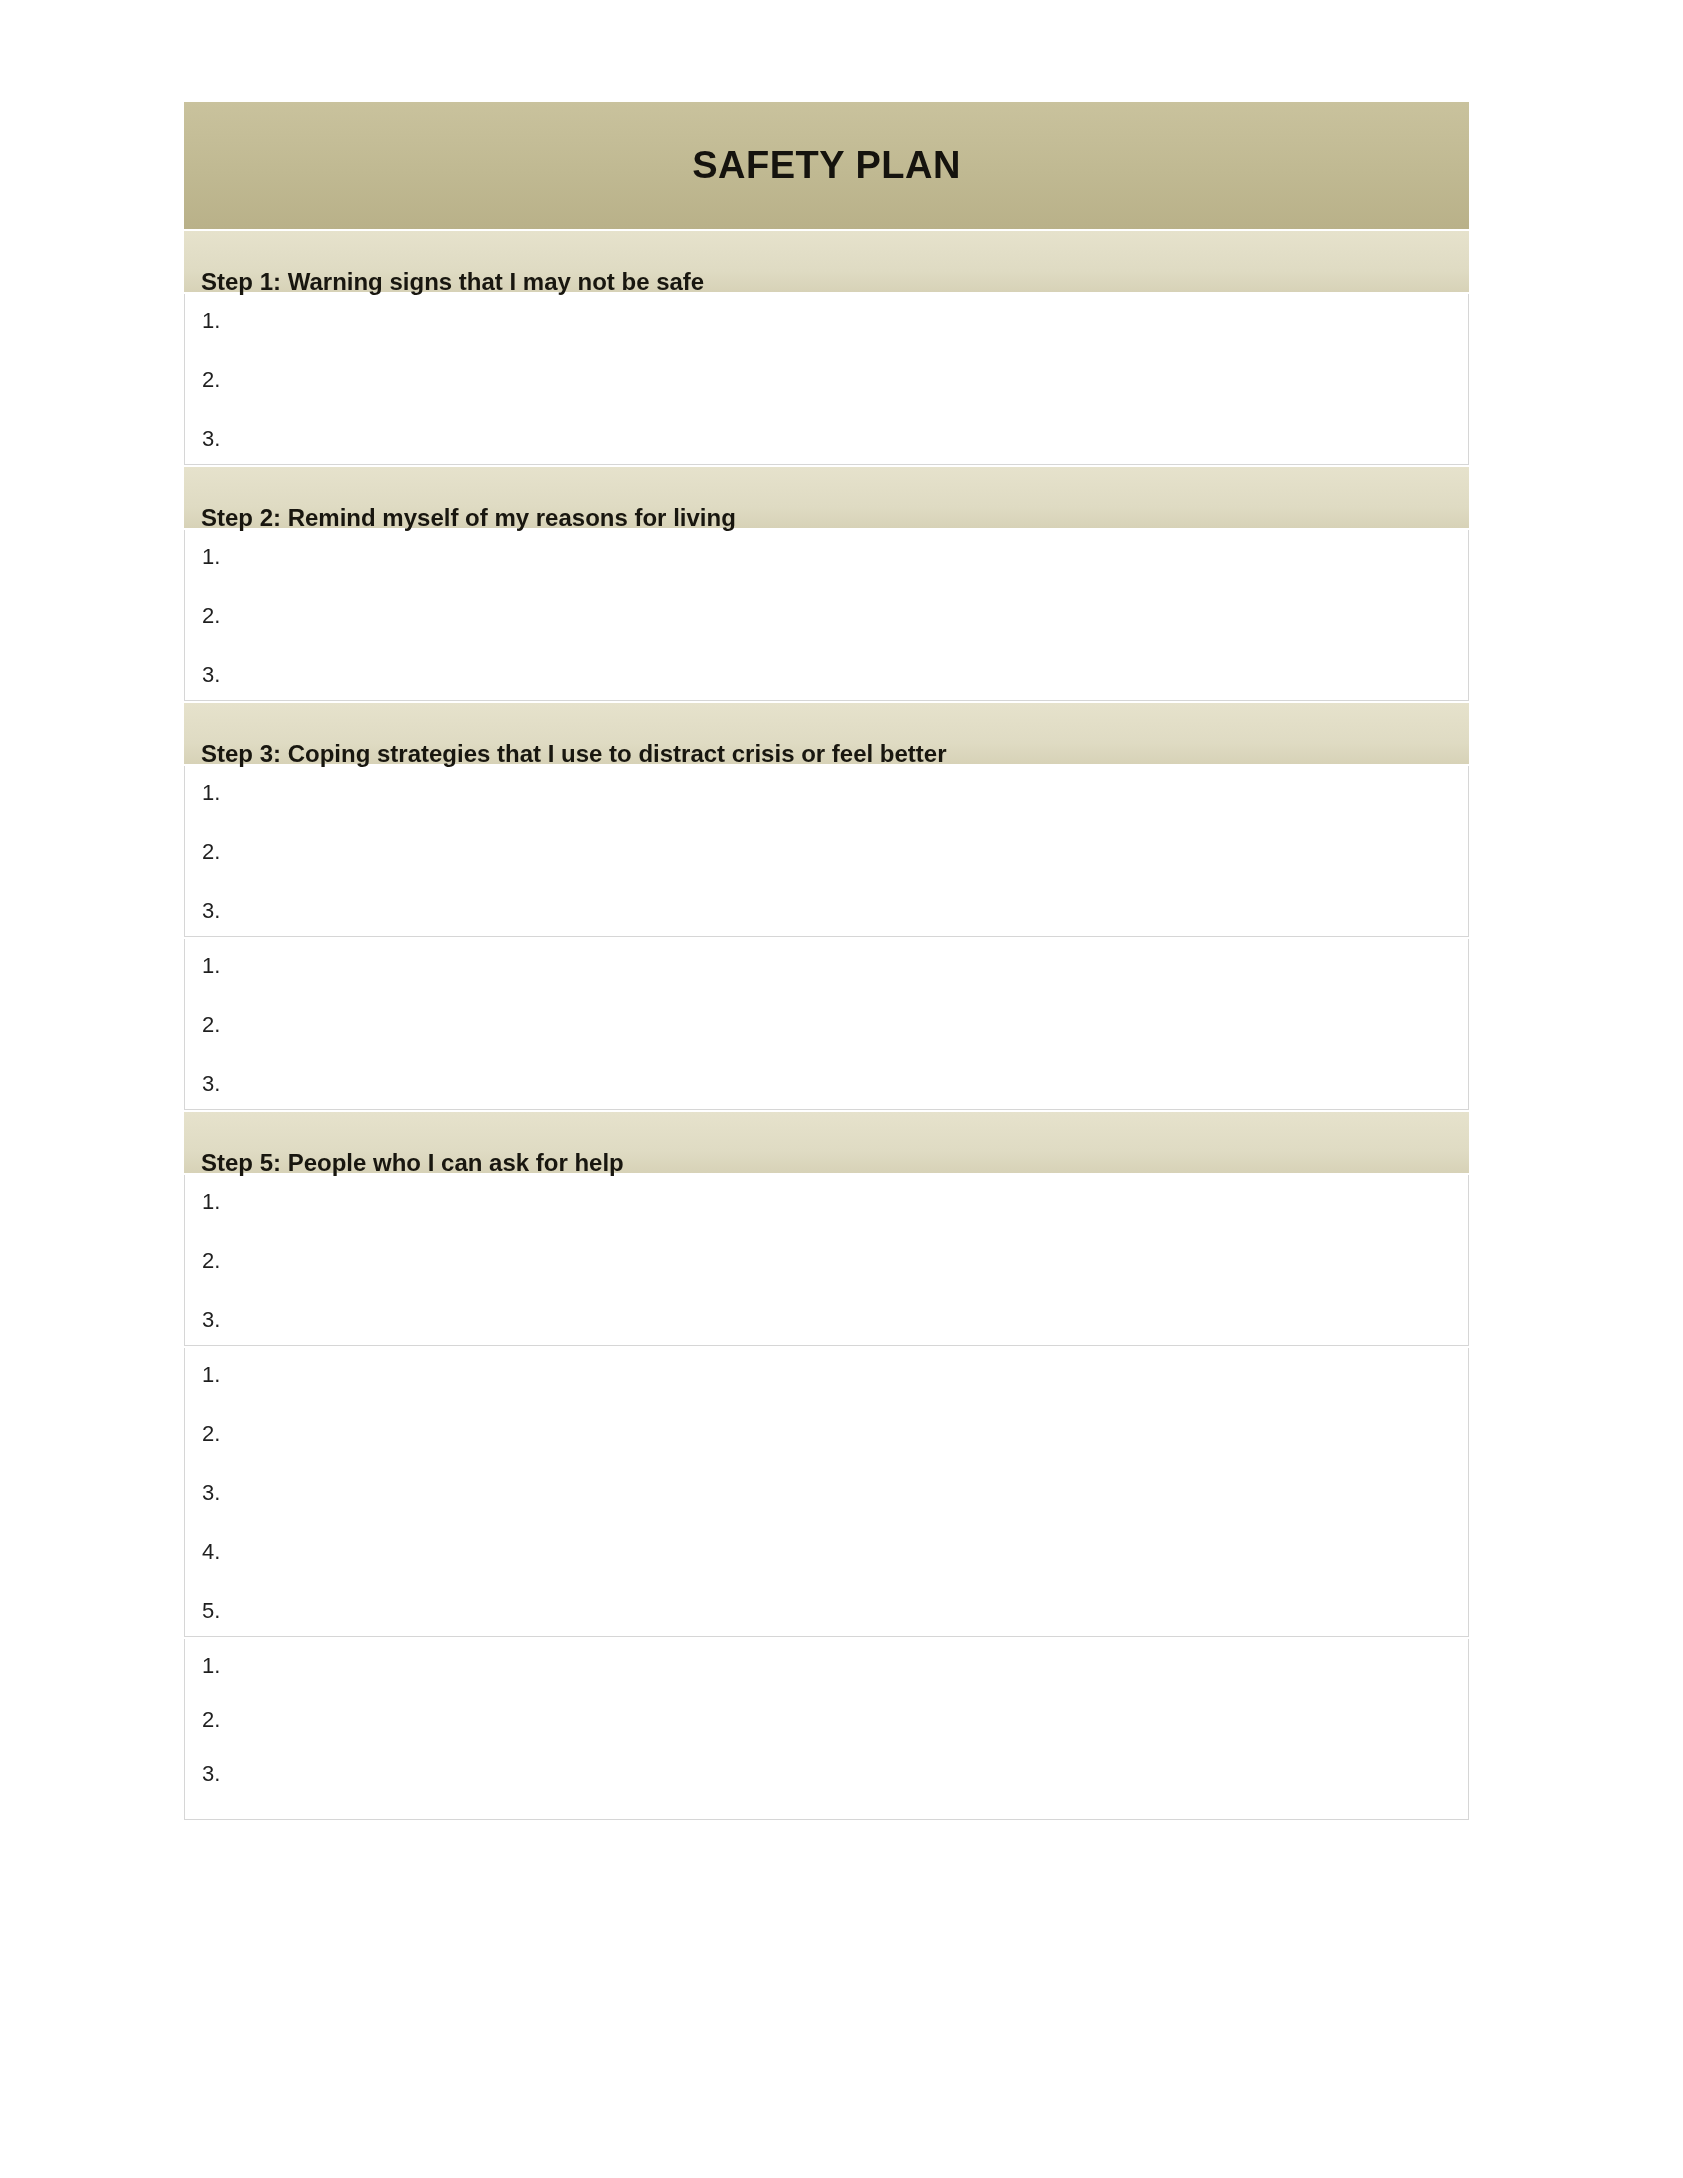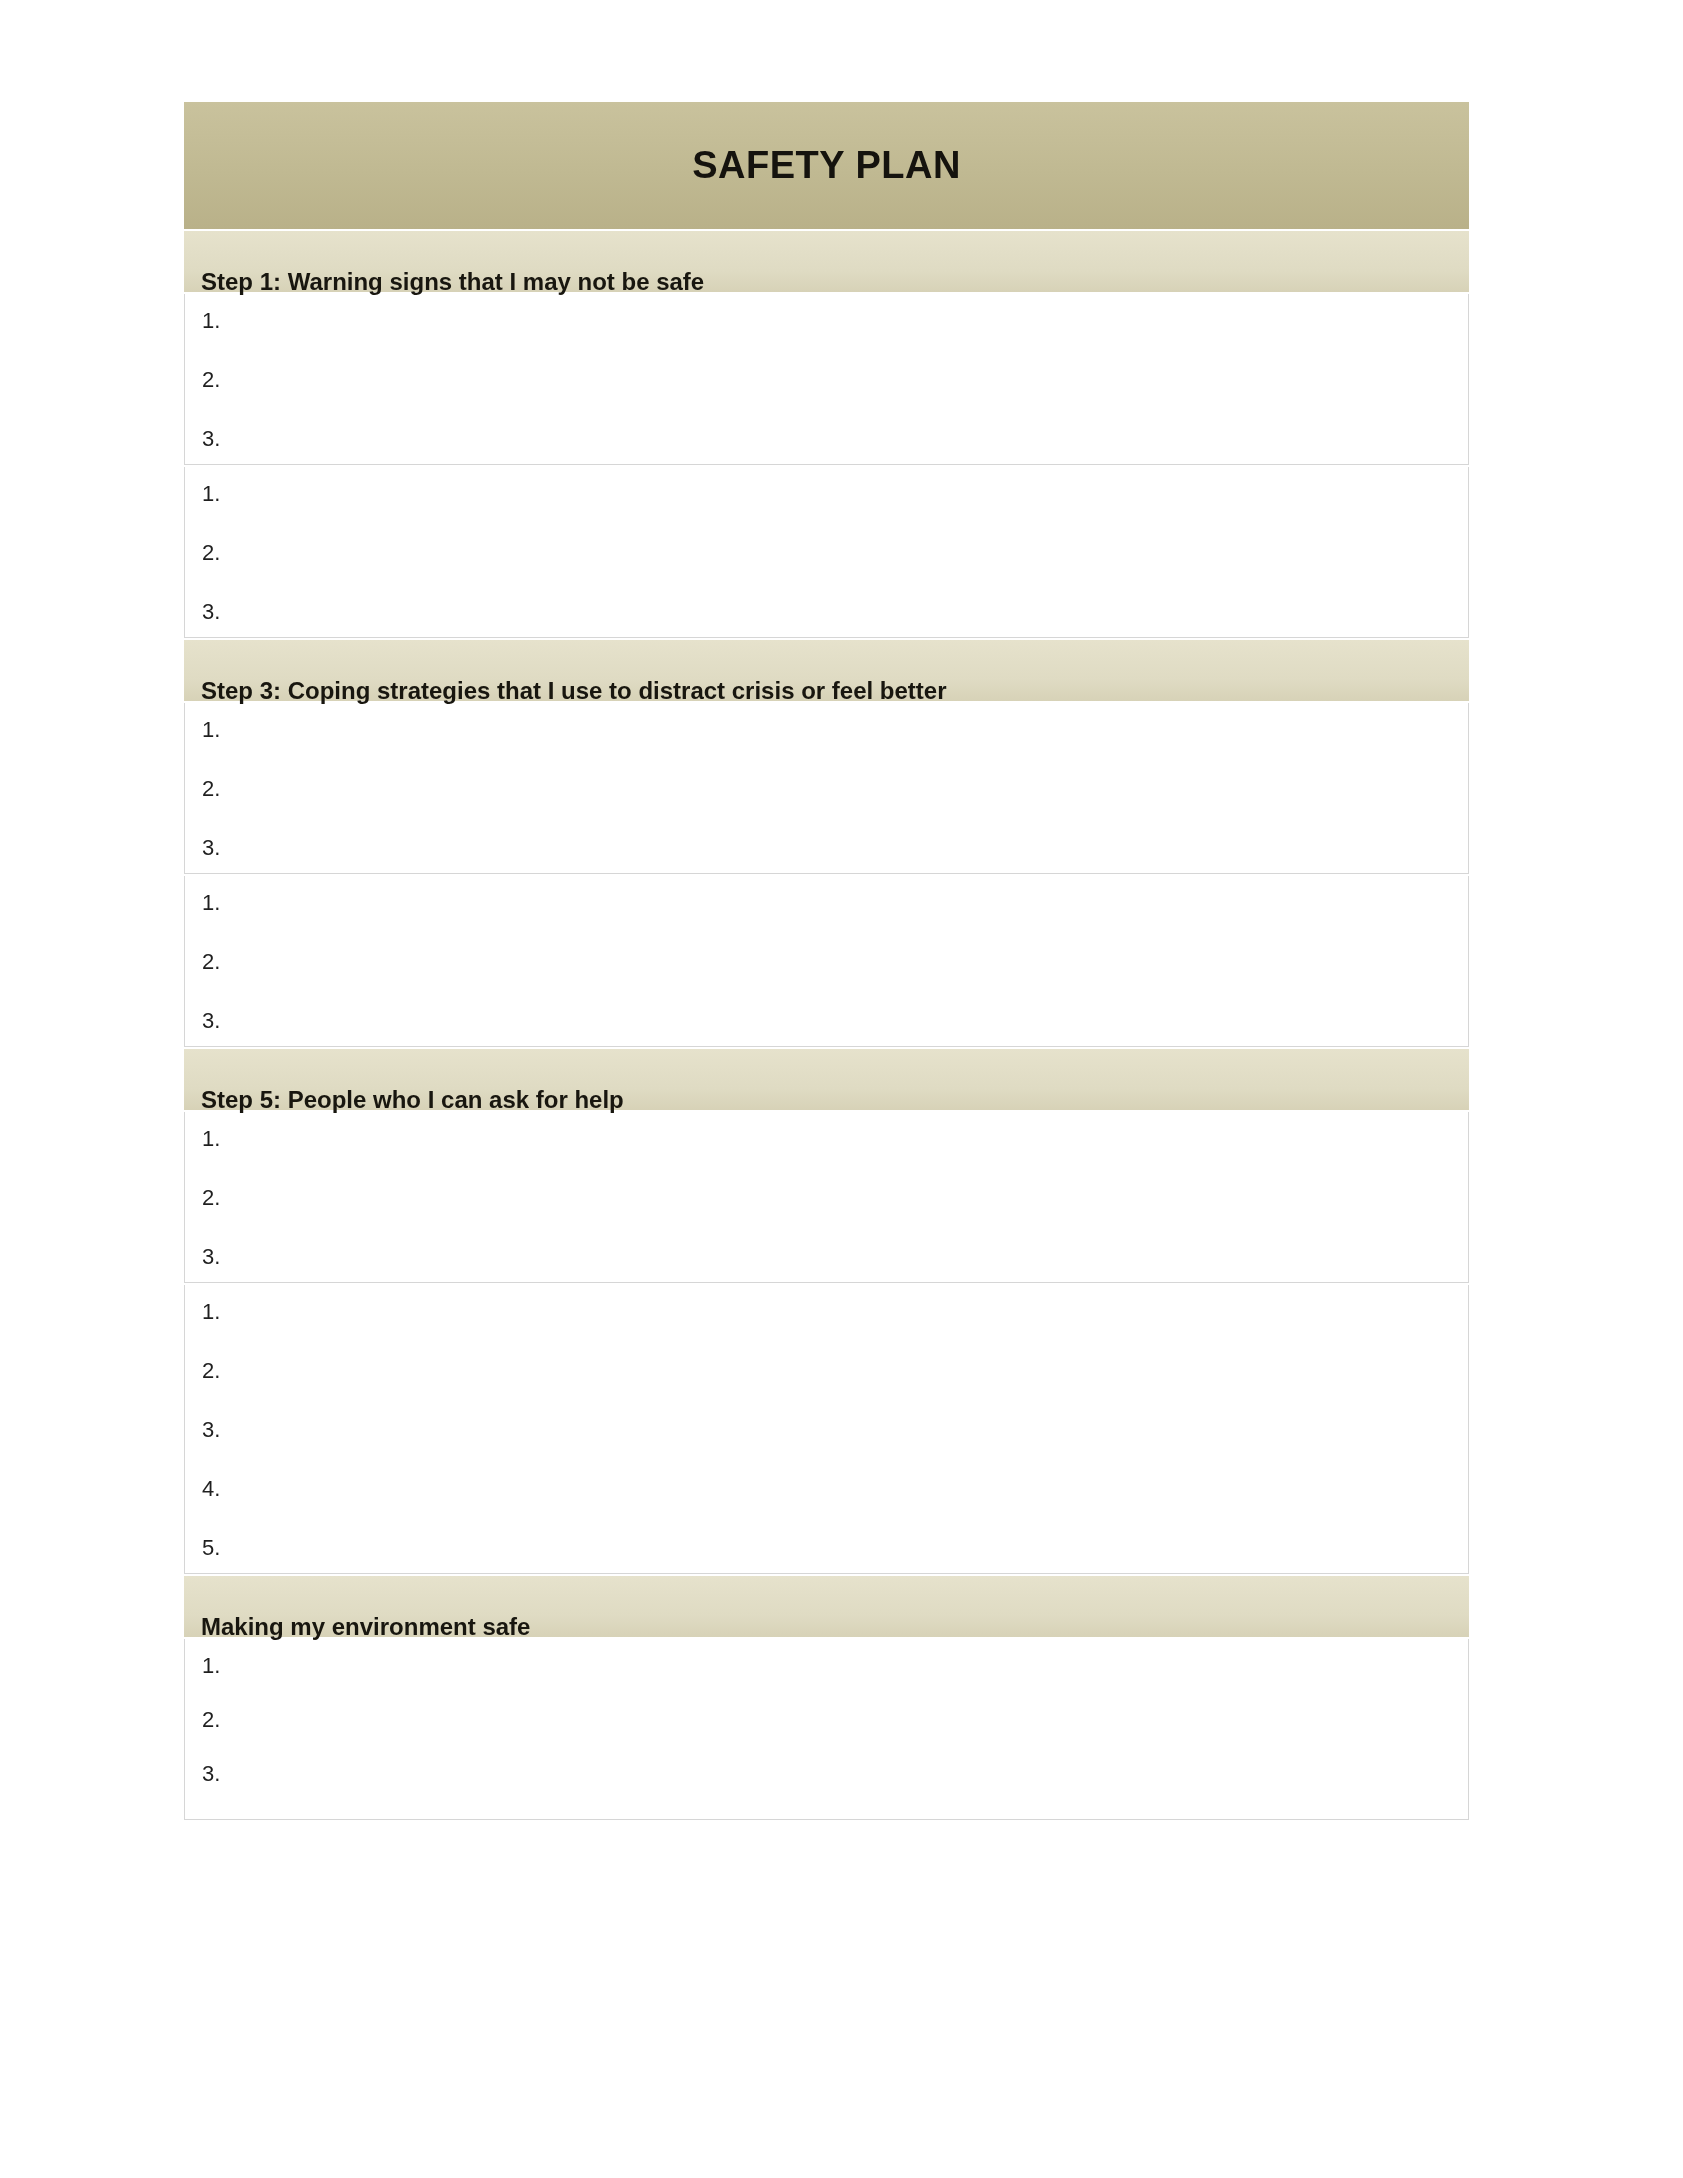--- a/index.html
+++ b/index.html
@@ -86,20 +86,23 @@
         <span class="section-title">Step 1: Warning signs that I may not be safe</span>
       </div>
       <div class="section-body">
         <div class="item"><span>1.</span></div>
         <div class="item"><span>2.</span></div>
         <div class="item"><span>3.</span></div>
       </div>
     </section>
 
     <section class="plan-section">
+      <div class="section-header">
+        <span class="section-title">Step 2: Remind myself of my reasons for living</span>
+      </div>
       <div class="section-body">
         <div class="item"><span>1.</span></div>
         <div class="item"><span>2.</span></div>
         <div class="item"><span>3.</span></div>
       </div>
     </section>
 
     <section class="plan-section">
       <div class="section-header">
         <span class="section-title">Step 3: Coping strategies that I use to distract crisis or feel better</span>
@@ -134,23 +137,20 @@
       <div class="section-body">
         <div class="item"><span>1.</span></div>
         <div class="item"><span>2.</span></div>
         <div class="item"><span>3.</span></div>
         <div class="item"><span>4.</span></div>
         <div class="item"><span>5.</span></div>
       </div>
     </section>
 
     <section class="plan-section compact">
-      <div class="section-header">
-        <span class="section-title">Making my environment safe</span>
-      </div>
       <div class="section-body">
         <div class="item"><span>1.</span></div>
         <div class="item"><span>2.</span></div>
         <div class="item"><span>3.</span></div>
       </div>
     </section>
 
   </div>
 </div>
 

